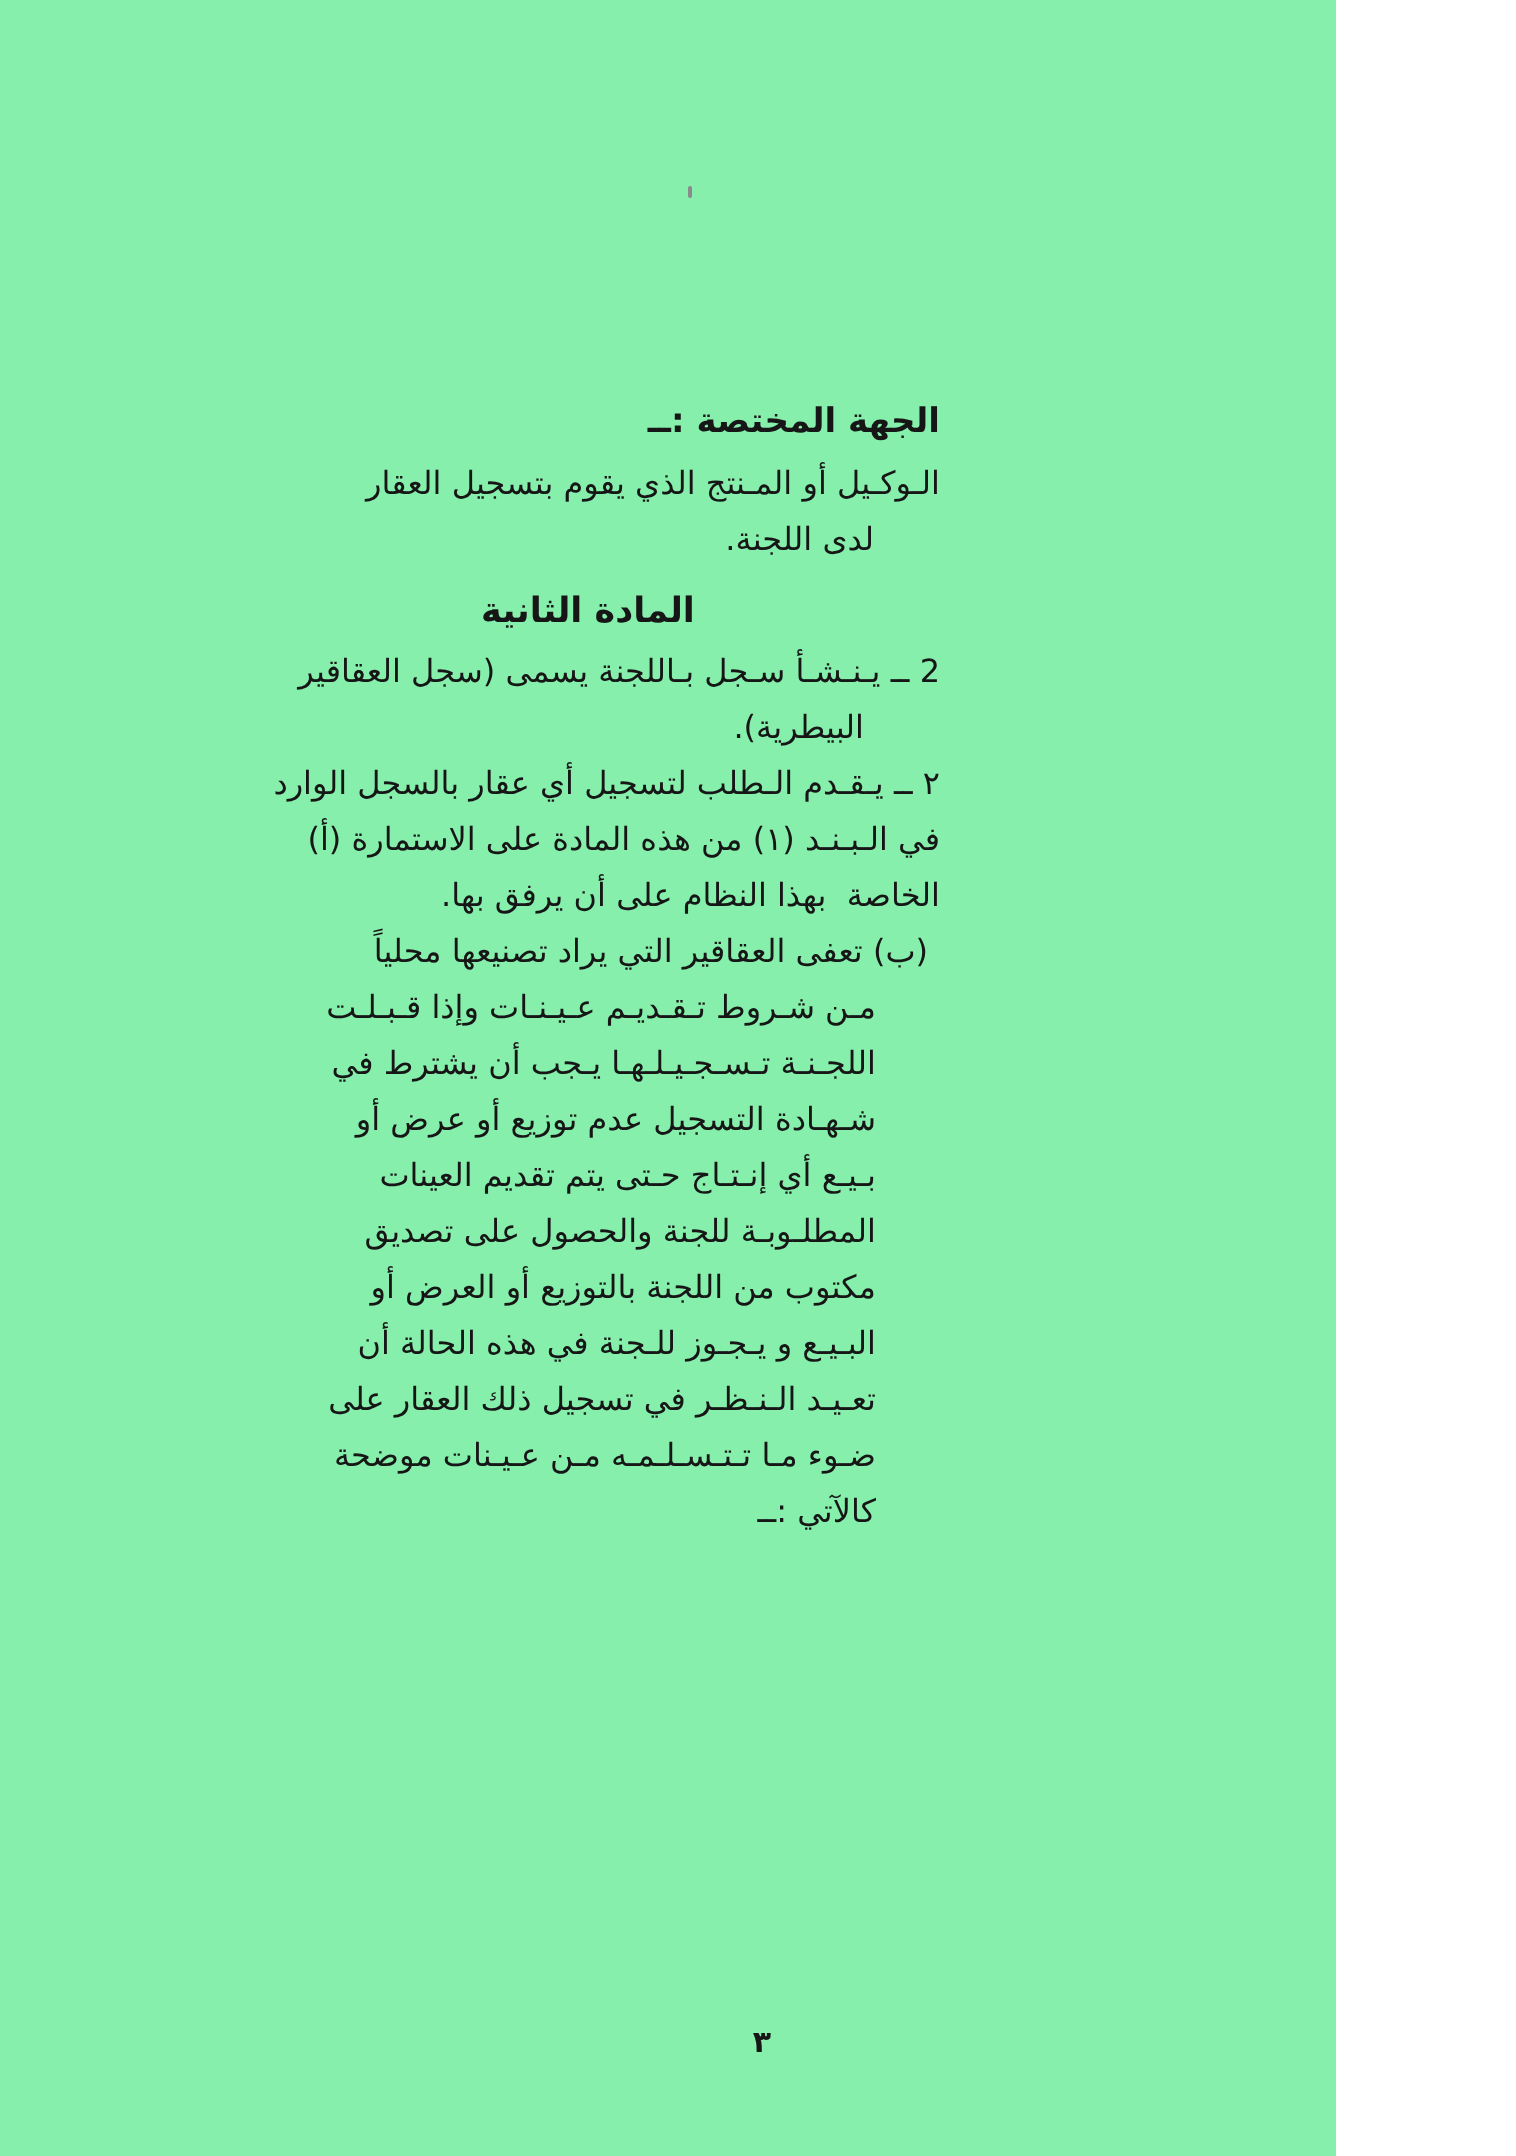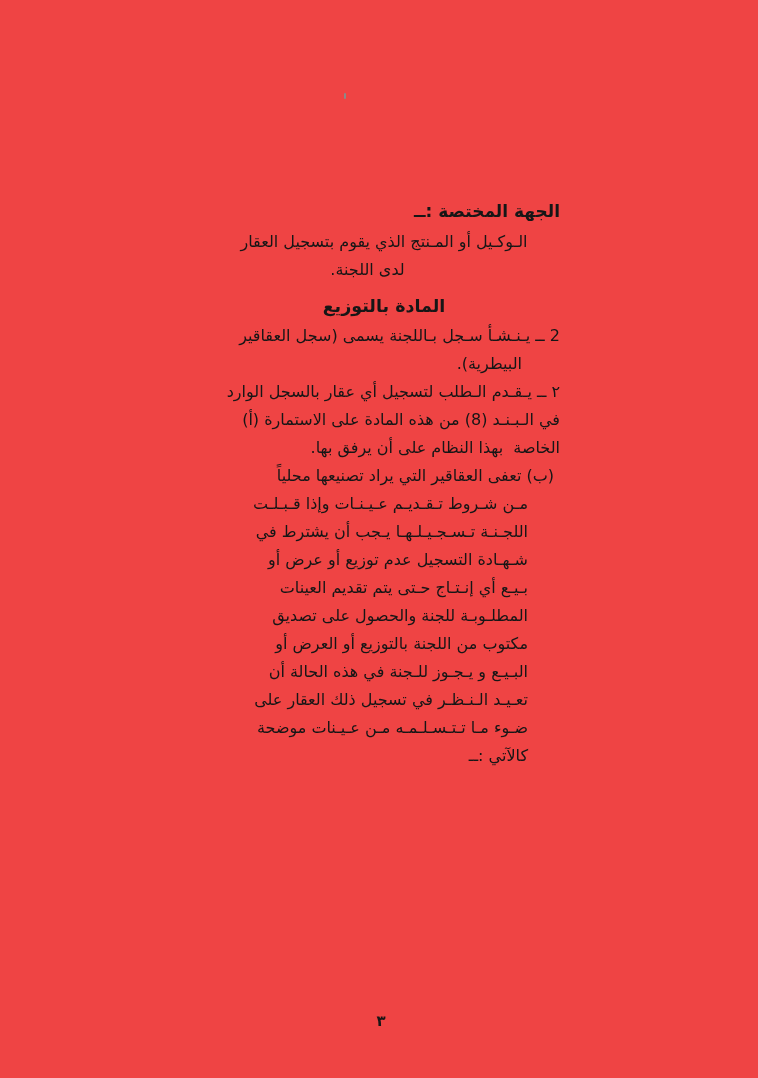--- a/index.html
+++ b/index.html
@@ -2,23 +2,23 @@
 <html lang="ar"><head>
 <meta charset="utf-8">
 <style>
   html, body {
     margin: 0;
     padding: 0;
     background: #ffffff;
   }
   .page {
     position: relative;
-    width: 758px;
+    width: 668px;
     height: 1078px;
-    background: #ef4444;
+    background: #86efac;
     color: #161616;
     font-family: "DejaVu Sans", sans-serif;
     overflow: hidden;
   }
   .speck {
     position: absolute;
     left: 344px;
     top: 93px;
     width: 2px;
     height: 6px;
@@ -39,21 +39,21 @@
     margin: 0;
     padding: 0;
     white-space: pre;
   }
   .term {
     font-size: 17px;
     font-weight: 700;
     margin-bottom: 3px !important;
   }
   .def-body-1 { padding-right: 36px !important; }
-  .def-body-2 { padding-right: 33px !important; text-indent: -33px; text-align: center; }
+  .def-body-2 { padding-right: 33px !important; text-indent: -33px; }
   .article-title {
     font-size: 17.5px;
     font-weight: 700;
     text-align: center;
     margin-top: 8px !important;
     margin-bottom: 2px !important;
   }
   .item-1 { padding-right: 38px !important; text-indent: -38px; }
   .item-2 { }
   .sub { padding-right: 32px !important; text-indent: -26px; }
@@ -77,27 +77,27 @@
 
   <main class="text-block">
 
     <h2 class="term">الجهة المختصة :ــ</h2>
 
 
 
     <p class="def-body-2">الـوكـيل أو المـنتج الذي يقوم بتسجيل العقار
 لدى اللجنة.</p>
 
-    <h1 class="article-title">المادة بالتوزيع</h1>
+    <h1 class="article-title">المادة الثانية</h1>
 
     <p class="item-1">2 ــ يـنـشـأ سـجل بـاللجنة يسمى (سجل العقاقير
 البيطرية).</p>
 
     <p class="item-2">٢ ــ يـقـدم الـطلب لتسجيل أي عقار بالسجل الوارد
-في الـبـنـد (8) من هذه المادة على الاستمارة (أ)
+في الـبـنـد (١) من هذه المادة على الاستمارة (أ)
 الخاصة  بهذا النظام على أن يرفق بها.</p>
 
 
     <p class="sub">(ب) تعفى العقاقير التي يراد تصنيعها محلياً
 مـن شـروط تـقـديـم عـيـنـات وإذا قـبـلـت
 اللجـنـة تـسـجـيـلـهـا يـجب أن يشترط في
 شـهـادة التسجيل عدم توزيع أو عرض أو
 بـيـع أي إنـتـاج حـتى يتم تقديم العينات
 المطلـوبـة للجنة والحصول على تصديق
 مكتوب من اللجنة بالتوزيع أو العرض أو

